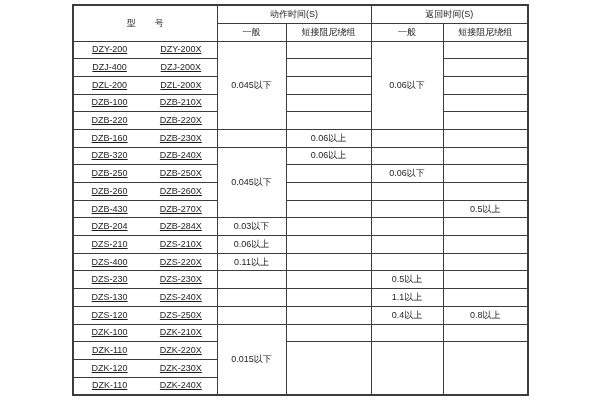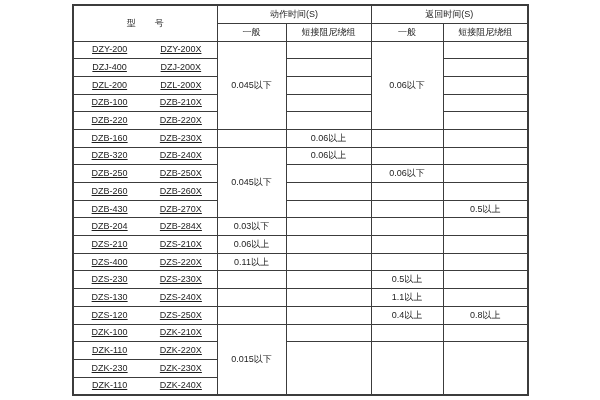--- a/index.html
+++ b/index.html
@@ -280,21 +280,21 @@
               <span>DZK-220X</span>
             </div>
           </td>
         <td rowspan="3"></td>
         <td rowspan="3"></td>
         <td rowspan="3"></td>
       </tr>
       <tr>
         <td class="mc">
             <div class="mc-inner">
-              <span>DZK-230</span>
+              <span>DZK-120</span>
               <span>DZK-230X</span>
             </div>
           </td>
       </tr>
       <tr>
         <td class="mc">
             <div class="mc-inner">
               <span>DZK-110</span>
               <span>DZK-240X</span>
             </div>

